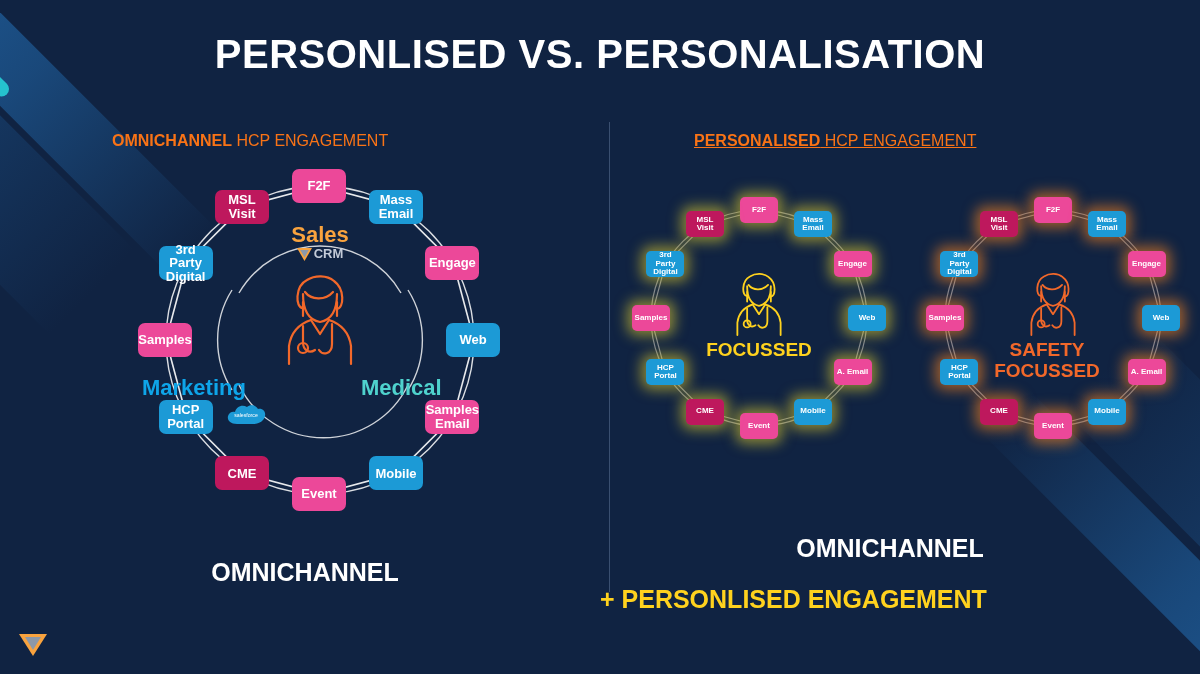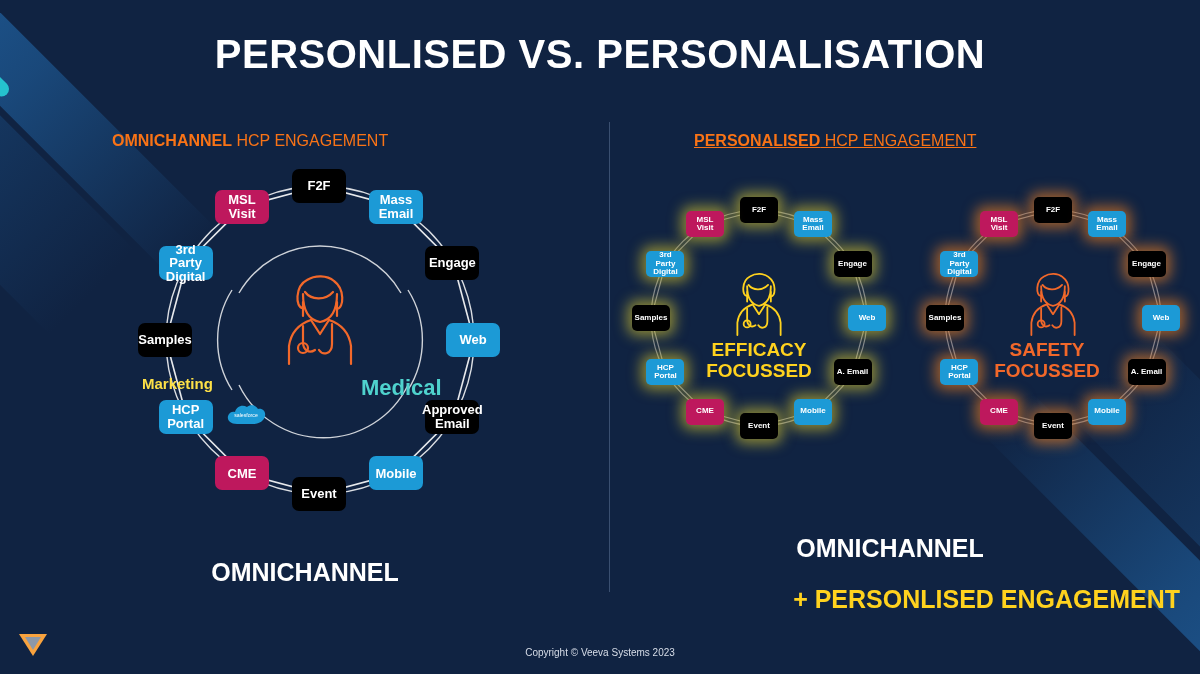--- a/index.html
+++ b/index.html
@@ -58,58 +58,58 @@
   
   .bot-left{
     position:absolute;left:0;width:610px;top:558px;text-align:center;
     color:#ffffff;font-size:25px;font-weight:bold;
   }
   .bot-right-1{
     position:absolute;left:610px;width:560px;top:534px;text-align:center;
     color:#ffffff;font-size:25px;font-weight:bold;
   }
   .bot-right-2{
-    position:absolute;left:600px;width:580px;top:585px;text-align:right;
+    position:absolute;left:600px;width:580px;top:585px;text-align:left;
     color:#ffd21e;font-size:25px;font-weight:bold;
   }
   .copyright{
     position:absolute;left:0;right:0;top:647px;text-align:center;
     color:#d7dde8;font-size:10px;
   }
 
   
   .veeva{position:absolute;left:16px;bottom:16px;width:34px;height:34px;}
 
   
   .wheel{position:absolute;}
   .node{
     position:absolute;border-radius:7px;color:#fff;font-weight:bold;
     display:flex;align-items:center;justify-content:center;text-align:center;
     line-height:1.05;box-sizing:border-box;
   }
-  .node.orange{background:#000000;}
+  .node.orange{background:#ec4899;}
   .node.blue{background:#1c9ad6;}
   .node.teal{background:#be185d;}
 
   
   .wheel-big .node{width:54px;height:34px;font-size:13px;padding:0 3px;}
 
   
   .wheel-sm .node{width:38px;height:26px;font-size:8px;padding:0 2px;border-radius:5px;}
 
   .glow-yellow .node{box-shadow:0 0 13px 5px rgba(234,214,45,.55);}
   .glow-orange .node{box-shadow:0 0 13px 5px rgba(245,130,32,.6);}
 
   .ring-svg{position:absolute;left:0;top:0;overflow:visible;}
 
   .center-label{
     position:absolute;text-align:center;font-weight:bold;white-space:nowrap;
   }
   .lbl-sales{color:#f9a33e;font-size:22px;}
-  .lbl-marketing{color:#fde047;font-size:15px;}
+  .lbl-marketing{color:#0ea5e9;font-size:22px;}
   .lbl-medical{color:#4fd2cd;font-size:22px;}
   .lbl-hcp{color:#f2682a;font-size:21px;}
 
   .vcrm{
     display:flex;align-items:center;justify-content:center;gap:2px;
     margin-top:-2px;
   }
   .vcrm-text{color:#c3cbd8;font-size:13px;font-weight:bold;letter-spacing:0;}
 
   .sf-cloud{position:absolute;}
@@ -183,35 +183,45 @@
         <path d="M26 34 L26 48 M60 34 L60 48"></path>
         <path d="M34 52 L43 66 L52 52"></path>
         <path d="M34 52 C22 56 14 64 12 78 L12 96"></path>
         <path d="M52 52 C64 56 72 64 74 78 L74 96"></path>
         <path d="M26 58 L26 74 C26 82 32 86 38 82"></path>
         <path d="M55 56 L55 76 C55 86 46 88 42 82"></path>
         <circle cx="26" cy="80" r="5"></circle>
       </g>
     </svg>
 
+    <div class="center-label lbl-sales" style="left:0;right:0;top:62px;">
+      <span>Sales</span>
+      <div class="vcrm">
+        <svg width="15" height="14" viewBox="0 0 15 14">
+          <polygon points="0,1 15,1 7.5,14" fill="#f9a33e"></polygon>
+          <polygon points="3.2,3 11.8,3 7.5,10.5" fill="#8c98a8"></polygon>
+        </svg>
+        <span class="vcrm-text">CRM</span>
+      </div>
+    </div>
 
     <div class="center-label lbl-marketing" style="left:22px;top:215px;">Marketing</div>
 
     <svg class="sf-cloud" style="left:106px;top:243px;" width="40" height="24" viewBox="0 0 40 24">
       <path d="M11 21 C4 21 1 17 2 13 C3 9 7 8 9 9 C10 4 16 1 21 4 C24 1 30 2 32 6 C37 5 40 9 39 13 C38 18 33 21 27 21 Z" fill="#1c9ad6"></path>
       <text x="20" y="14" font-size="5.2" fill="#ffffff" text-anchor="middle" font-family="Liberation Sans, sans-serif">salesforce</text>
     </svg>
 
     <div class="center-label lbl-medical" style="left:241px;top:215px;">Medical</div>
 
   <div class="node orange" style="left: 172px; top: 9px;">F2F</div>
       <div class="node blue" style="left: 249px; top: 29.6321px;">Mass Email</div>
       <div class="node orange" style="left: 305.368px; top: 86px;">Engage</div>
       <div class="node blue" style="left: 326px; top: 163px;">Web</div>
-      <div class="node orange" style="left: 305.368px; top: 240px;">Approved Email</div>
+      <div class="node orange" style="left: 305.368px; top: 240px;">Samples Email</div>
       <div class="node blue" style="left: 249px; top: 296.368px;">Mobile</div>
       <div class="node orange" style="left: 172px; top: 317px;">Event</div>
       <div class="node teal" style="left: 95px; top: 296.368px;">CME</div>
       <div class="node blue" style="left: 38.6321px; top: 240px;">HCP Portal</div>
       <div class="node orange" style="left: 18px; top: 163px;">Samples</div>
       <div class="node blue" style="left: 38.6321px; top: 86px;">3rd Party Digital</div>
       <div class="node teal" style="left: 95px; top: 29.6321px;">MSL Visit</div>
     </div>
 
   <div class="wheel wheel-sm glow-yellow" id="wheelEfficacy" style="left:617px;top:188px;width:284px;height:272px;">
@@ -238,21 +248,20 @@
         <path d="M26 34 L26 48 M60 34 L60 48"></path>
         <path d="M34 52 L43 66 L52 52"></path>
         <path d="M34 52 C22 56 14 64 12 78 L12 96"></path>
         <path d="M52 52 C64 56 72 64 74 78 L74 96"></path>
         <path d="M26 58 L26 74 C26 82 32 86 38 82"></path>
         <path d="M55 56 L55 76 C55 86 46 88 42 82"></path>
         <circle cx="26" cy="80" r="5"></circle>
       </g>
     </svg>
     <div class="focus-label focus-efficacy" style="left:0;right:0;top:152px;">
-      <div>EFFICACY</div>
       <div>FOCUSSED</div>
     </div>
   <div class="node orange" style="left: 123px; top: 9px; box-shadow: rgba(234, 214, 45, 0.55) 0px 0px 13px 5px;">F2F</div>
       <div class="node blue" style="left: 177px; top: 23.4693px; box-shadow: rgba(234, 214, 45, 0.55) 0px 0px 13px 5px;">Mass Email</div>
       <div class="node orange" style="left: 216.531px; top: 63px; box-shadow: rgba(234, 214, 45, 0.55) 0px 0px 13px 5px;">Engage</div>
       <div class="node blue" style="left: 231px; top: 117px; box-shadow: rgba(234, 214, 45, 0.55) 0px 0px 13px 5px;">Web</div>
       <div class="node orange" style="left: 216.531px; top: 171px; box-shadow: rgba(234, 214, 45, 0.55) 0px 0px 13px 5px;">A. Email</div>
       <div class="node blue" style="left: 177px; top: 210.531px; box-shadow: rgba(234, 214, 45, 0.55) 0px 0px 13px 5px;">Mobile</div>
       <div class="node orange" style="left: 123px; top: 225px; box-shadow: rgba(234, 214, 45, 0.55) 0px 0px 13px 5px;">Event</div>
       <div class="node teal" style="left: 69px; top: 210.531px; box-shadow: rgba(234, 214, 45, 0.55) 0px 0px 13px 5px;">CME</div>
@@ -307,20 +316,19 @@
       <div class="node blue" style="left: 29.4693px; top: 171px; box-shadow: rgba(245, 130, 32, 0.6) 0px 0px 13px 5px;">HCP Portal</div>
       <div class="node orange" style="left: 15px; top: 117px; box-shadow: rgba(245, 130, 32, 0.6) 0px 0px 13px 5px;">Samples</div>
       <div class="node blue" style="left: 29.4693px; top: 63px; box-shadow: rgba(245, 130, 32, 0.6) 0px 0px 13px 5px;">3rd Party Digital</div>
       <div class="node teal" style="left: 69px; top: 23.4693px; box-shadow: rgba(245, 130, 32, 0.6) 0px 0px 13px 5px;">MSL Visit</div>
     </div>
 
   <div class="bot-left">OMNICHANNEL</div>
   <div class="bot-right-1">OMNICHANNEL</div>
   <div class="bot-right-2">+ PERSONLISED ENGAGEMENT</div>
 
-  <div class="copyright">Copyright © Veeva Systems 2023</div>
 
   <svg class="veeva" viewBox="0 0 34 34">
     <polygon points="3,10 31,10 17,32" fill="#f9a33e"></polygon>
     <polygon points="9,13 25,13 17,26" fill="#8c98a8"></polygon>
   </svg>
 
 </div>
 
 </body></html>

